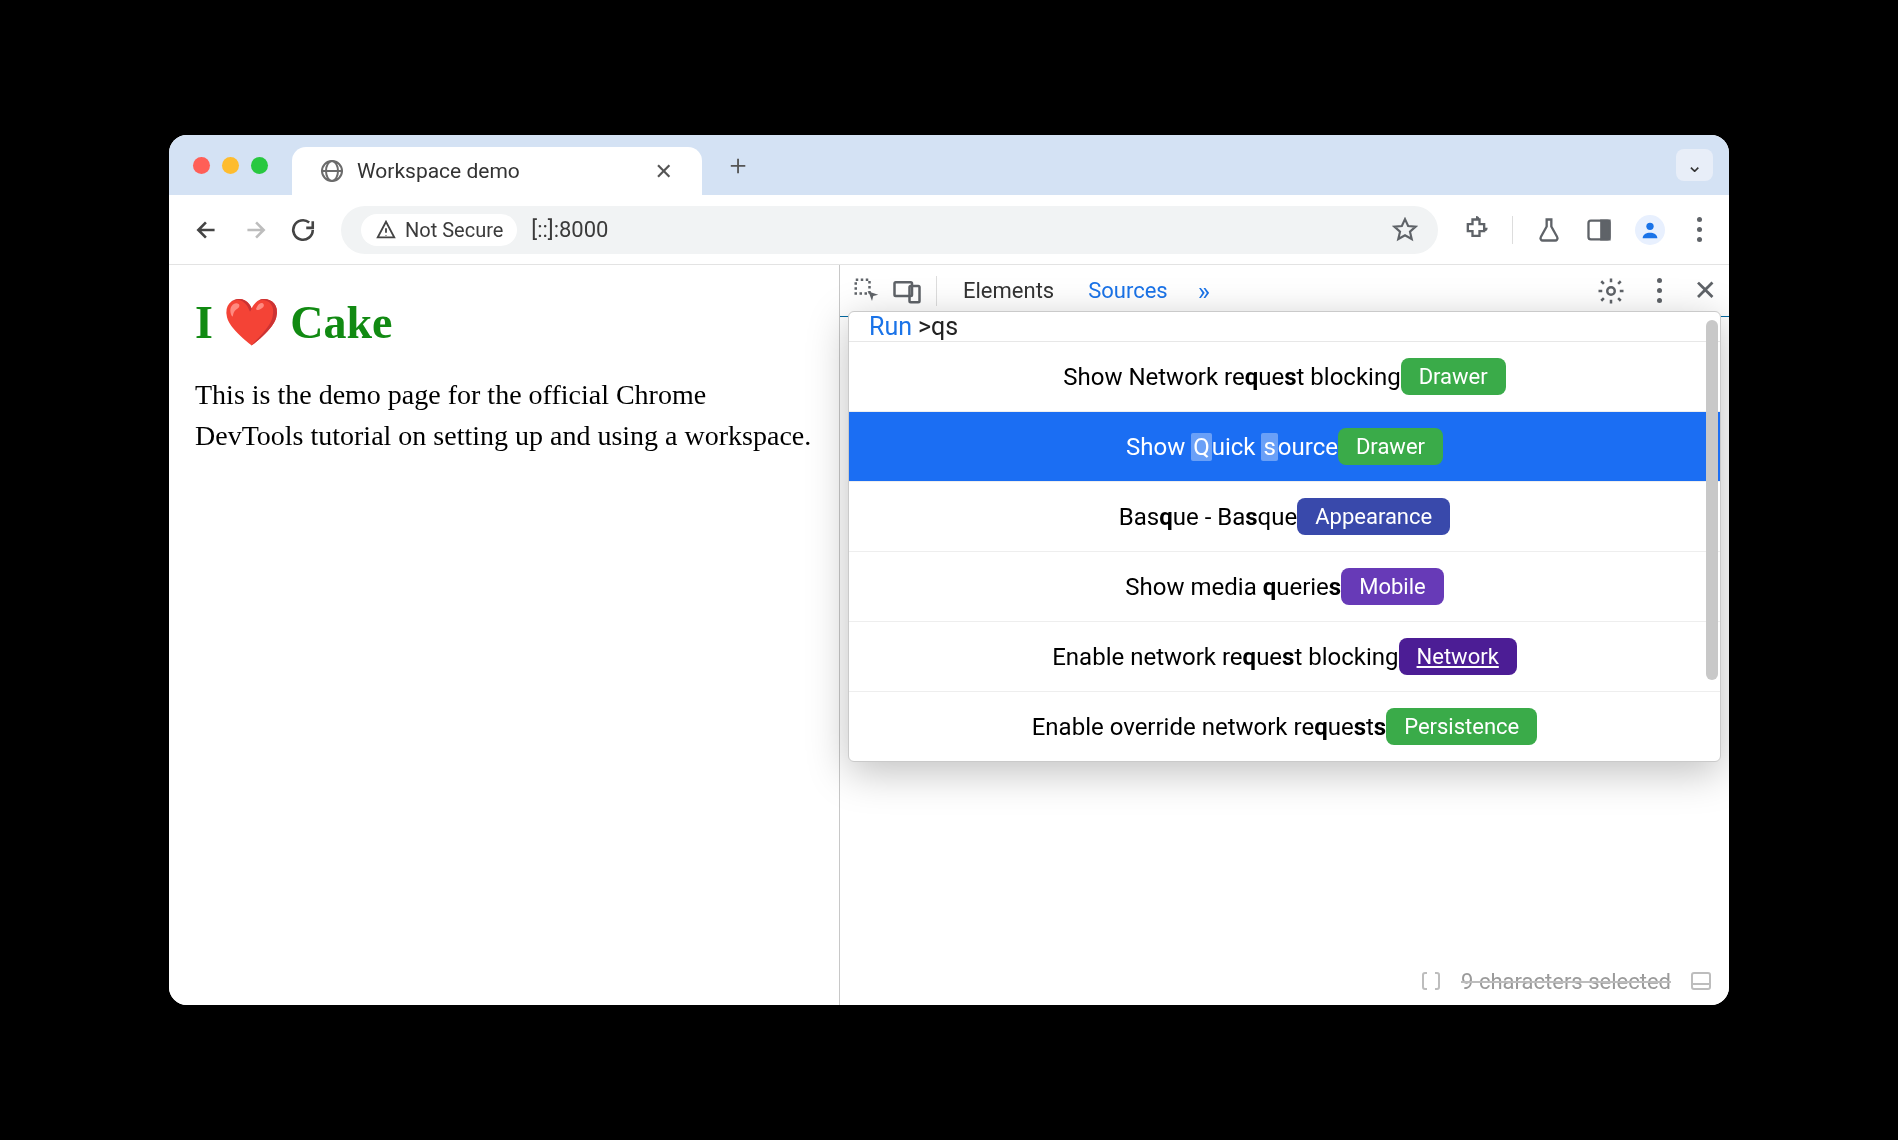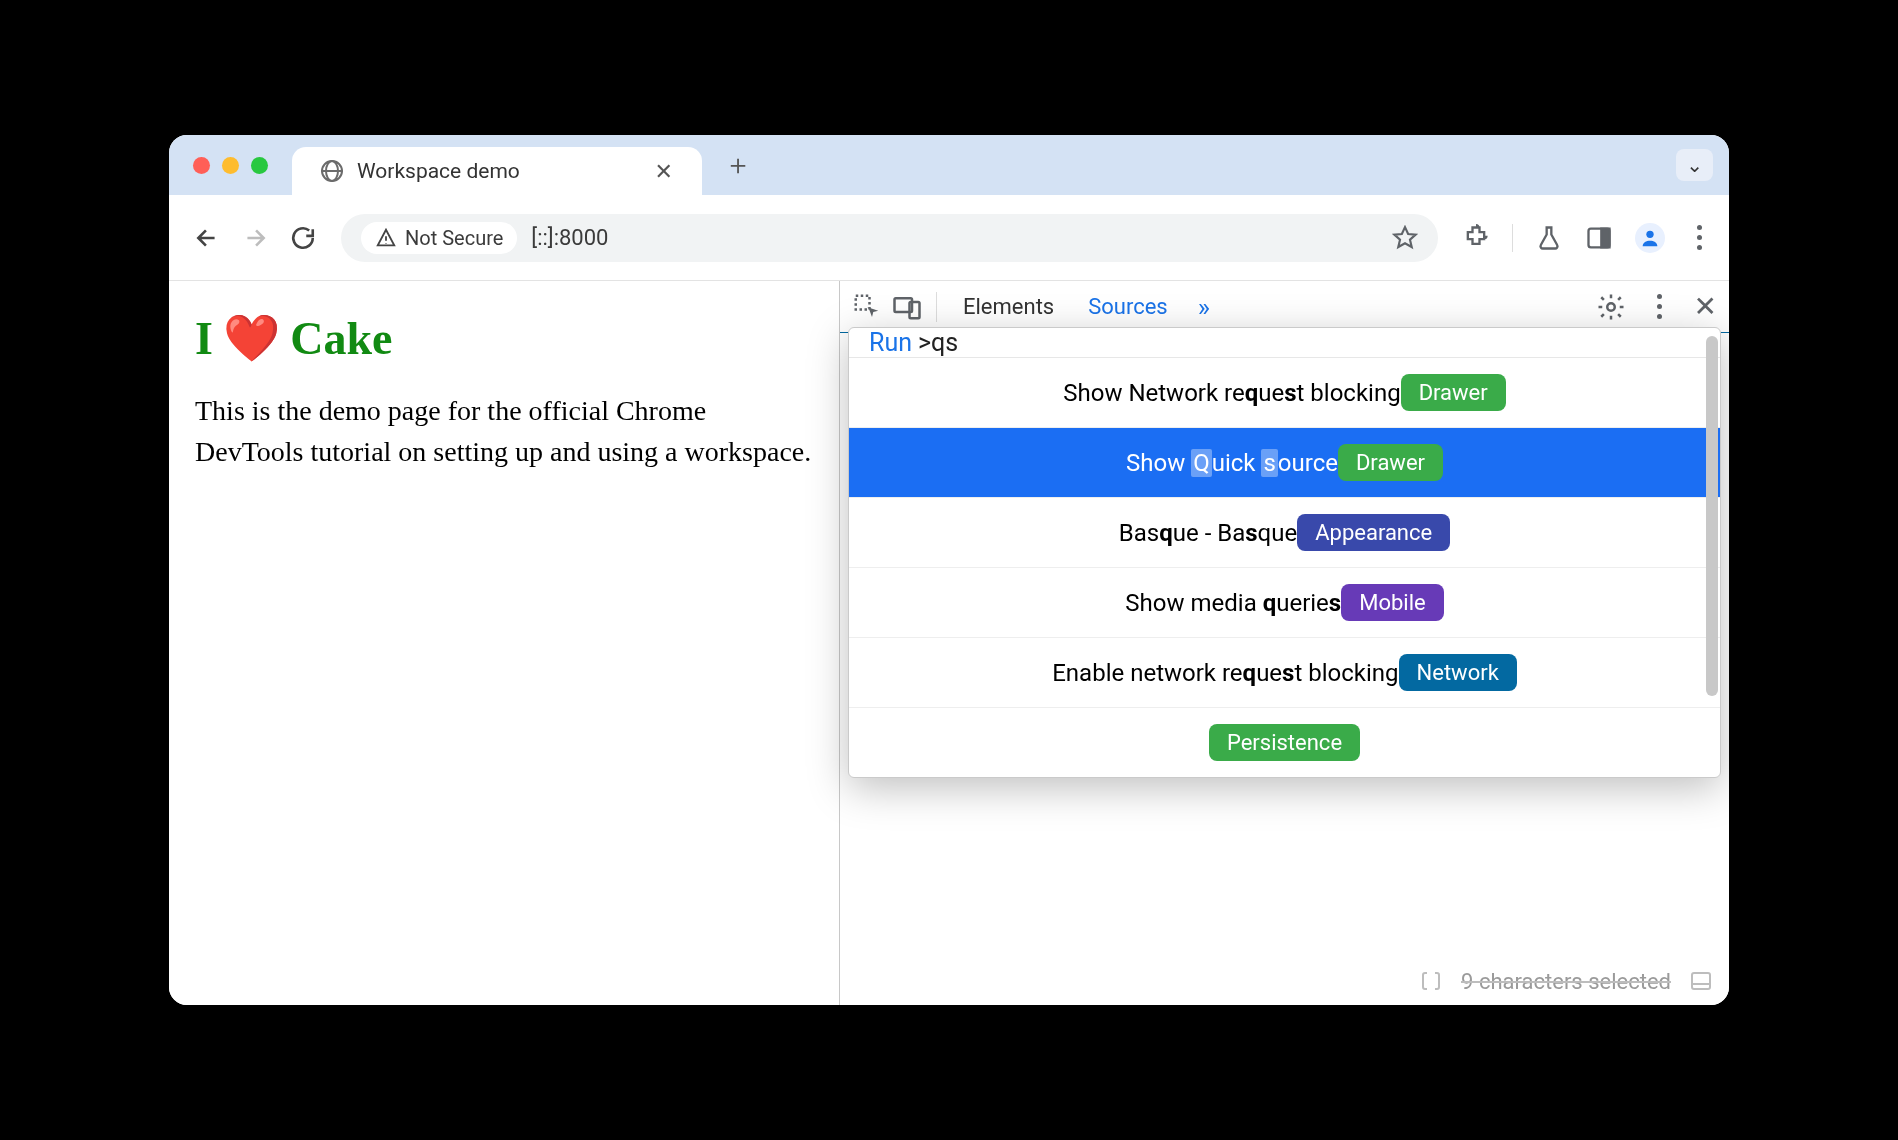--- a/index.html
+++ b/index.html
@@ -49,21 +49,21 @@
     position: relative;
   }
   .tab .globe { width:22px; height:22px; border-radius:50%; border:2px solid #6b6b6b; position:relative;}
   .tab .globe::before { content:""; position:absolute; left:50%; top:-2px; bottom:-2px; width:10px; border:2px solid #6b6b6b; border-radius:50%; transform:translateX(-50%);}
   .tab .globe::after { content:""; position:absolute; top:50%; left:-2px; right:-2px; height:2px; background:#6b6b6b; transform:translateY(-50%);}
   .tab .x { margin-left:auto; font-size:22px; color:#555; cursor:pointer;}
   .newtab { font-size:28px; color:#555; margin-left:22px; font-weight:300;}
   .caretbtn { margin-left:auto; background:#e8eef8; border-radius:8px; padding:4px 10px; font-size:20px; color:#333;}
   .toolbar {
     background: #fff;
-    height: 86px;
+    height: 70px;
     display: flex;
     align-items: center;
     padding: 0 18px;
     gap: 8px;
     border-bottom: 1px solid #e3e3e3;
   }
   .navbtn { width:40px; height:40px; display:flex; align-items:center; justify-content:center; color:#444; border-radius:50%;}
   .navbtn.dis { color:#bdbdbd;}
   .navbtn svg { width:26px; height:26px;}
   .omnibox {
@@ -130,21 +130,21 @@
   .cmdhead .q{color:#222;}
   .cmditem{display:flex;align-items:center;justify-content:center;padding:16px 20px;font-size:24px;border-bottom:1px solid #eeeeee;}
   .cmditem:last-child{border-bottom:none;}
   .cmditem.sel{background:#1b6ef3;color:#fff;}
   .cmditem .txt b{font-weight:700;}
   .cmditem.sel .txt .hl{background:rgba(255,255,255,0.35);padding:0 2px;border-radius:2px;}
   .badge{padding:6px 18px;border-radius:8px;font-size:22px;color:#fff;}
   .b-drawer{background:#3aab49;}
   .b-appearance{background:#3949ab;}
   .b-mobile{background:#673ab7;}
-  .b-network{background:#0369a1;}
+  .b-network{background:#4c1d95;text-decoration:underline;}
   .b-persist{background:#3aab49;}
   .scrollthumb{position:absolute;right:2px;top:8px;width:12px;height:360px;background:#c8c8c8;border-radius:6px;}
   
   .dt-footer{position:absolute;bottom:4px;right:16px;left:460px;height:40px;display:flex;align-items:center;justify-content:flex-end;gap:18px;color:#9a9a9a;font-size:22px;z-index:1;}
   .dt-footer .fic{width:24px;height:24px;}
   .striketext{position:relative;}
   .striketext::after{content:"";position:absolute;left:0;right:0;top:50%;height:2px;background:#bdbdbd;}
 </style>
 </head>
 <body>
@@ -295,20 +295,21 @@
             </div>
             <div class="cmditem">
               <span class="txt">Show media <b>q</b>uerie<b>s</b></span>
               <span class="badge b-mobile">Mobile</span>
             </div>
             <div class="cmditem">
               <span class="txt">Enable network re<b>q</b>ue<b>s</b>t blocking</span>
               <span class="badge b-network">Network</span>
             </div>
             <div class="cmditem">
+              <span class="txt">Enable override network re<b>q</b>ue<b>s</b>t<b>s</b></span>
               <span class="badge b-persist">Persistence</span>
             </div>
           </div>
         <div class="scrollthumb"></div>
       </div>
 
       <div class="dt-footer">
         <svg class="fic" viewBox="0 0 24 24" fill="none" stroke="#bdbdbd" stroke-width="2">
             <path d="M8 4H6a2 2 0 0 0-2 2v12a2 2 0 0 0 2 2h2M16 4h2a2 2 0 0 1 2 2v12a2 2 0 0 1-2 2h-2"></path>
           </svg>

